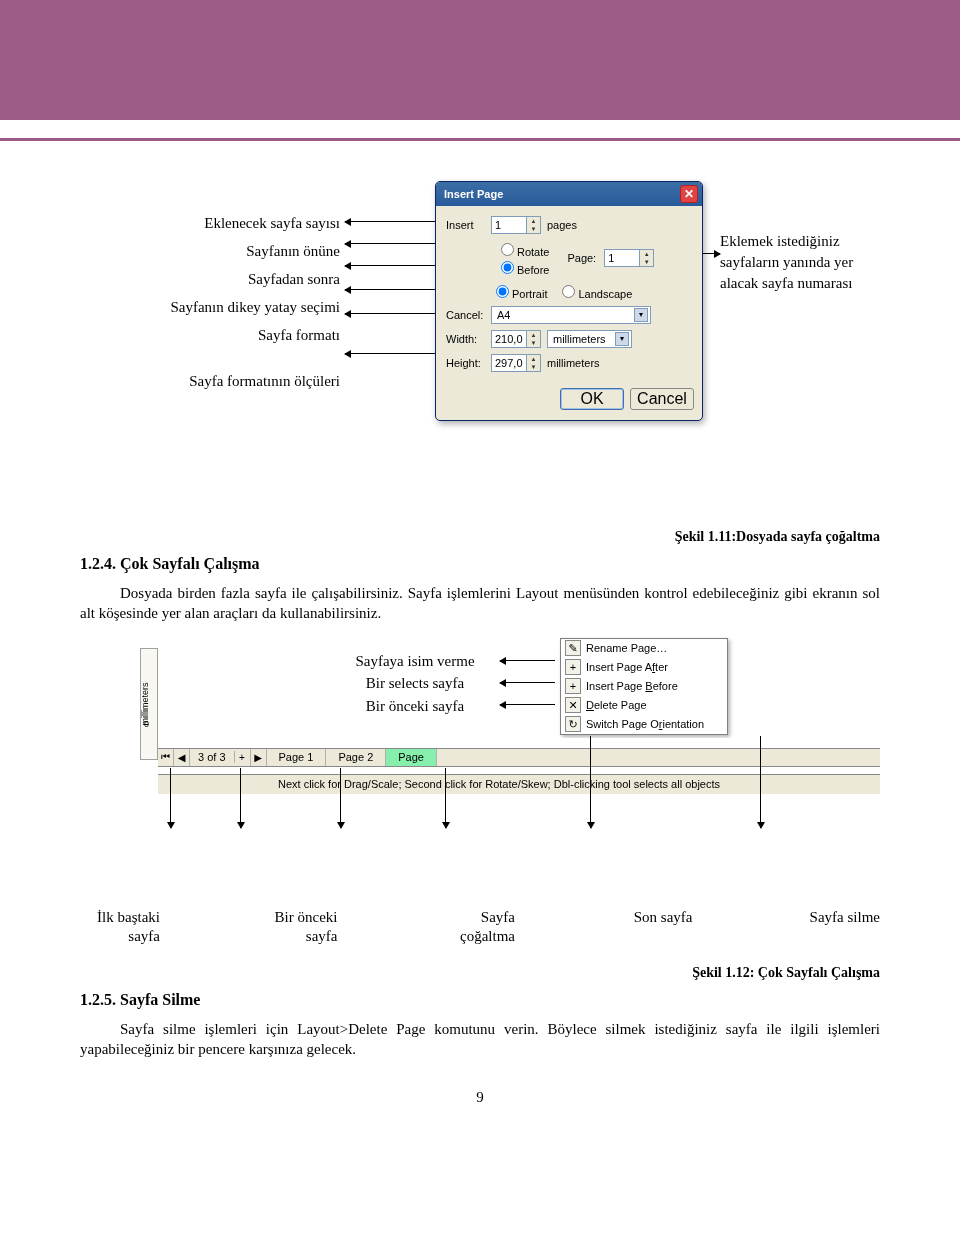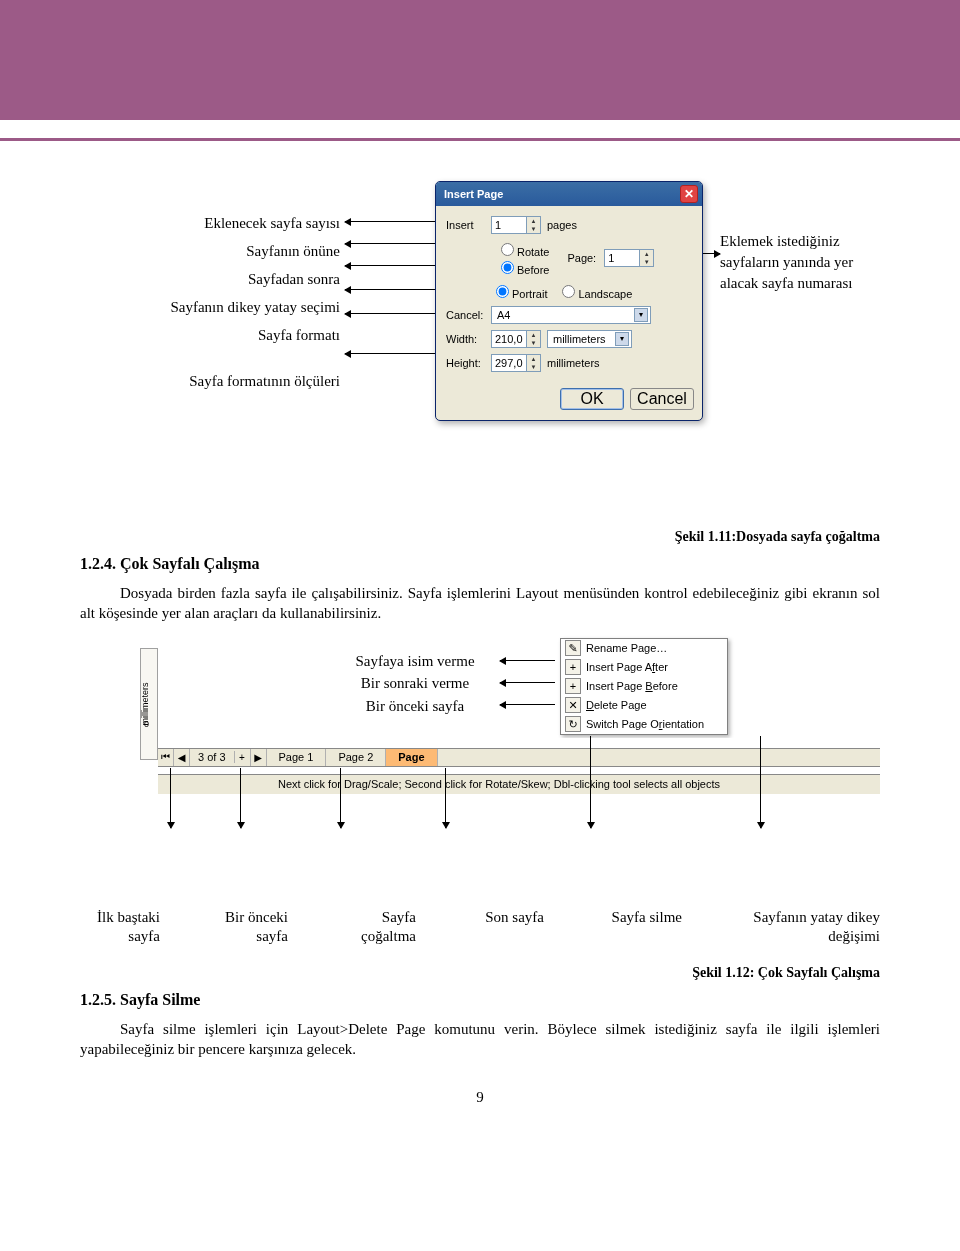--- a/index.html
+++ b/index.html
@@ -259,22 +259,22 @@
     padding: 0 8px;
     border-right: 1px solid #b0b0b0;
   }
   .page-bar .tab {
     padding: 0 12px;
     border-right: 1px solid #b0b0b0;
     height: 100%;
     display: flex; align-items: center;
   }
   .page-bar .tab.active {
-    background: #fdba74;
-    font-weight: bold;
+    background: #86efac;
+    font-weight: normal;
   }
   .status-bar {
     position: absolute;
     left: 78px; right: 0; top: 36px;
     height: 20px;
     background: #ece9d8;
     border-top: 1px solid #888;
     font-family: Tahoma, sans-serif; font-size: 11px;
     padding-left: 120px;
     display: flex; align-items: center;
@@ -413,21 +413,21 @@
 
   <div class="caption small">Şekil 1.11:Dosyada sayfa çoğaltma</div>
 
   <h3 class="section">1.2.4. Çok Sayfalı Çalışma</h3>
   <p class="body">Dosyada birden fazla sayfa ile çalışabilirsiniz. Sayfa işlemlerini Layout menüsünden kontrol edebileceğiniz gibi ekranın sol alt köşesinde yer alan araçları da kullanabilirsiniz.</p>
 
   <div class="fig2">
 
     <div class="top-labels">
       <div>Sayfaya isim verme</div>
-      <div>Bir sonraki verme</div>
+      <div>Bir selects sayfa</div>
       <div>Bir önceki sayfa</div>
     </div>
     <div class="arrow-line" style="left:420px; width:55px; top:22px;"></div>
     <div class="arrow-line" style="left:420px; width:55px; top:44px;"></div>
     <div class="arrow-line" style="left:420px; width:55px; top:66px;"></div>
 
     <div class="ctx-menu">
       <div class="mi">
         <span class="ic">✎</span>
         <span>Rename Page…</span>
@@ -477,21 +477,20 @@
     <div class="v-arrow" style="left:510px; top:98px; height:92px;"></div>
     <div class="v-arrow" style="left:680px; top:98px; height:92px;"></div>
   </div>
 
   <div class="bottom-labels">
     <div style="width:80px">İlk baştaki sayfa</div>
     <div style="width:80px">Bir önceki sayfa</div>
     <div style="width:80px">Sayfa çoğaltma</div>
     <div style="width:80px">Son sayfa</div>
     <div style="width:90px">Sayfa silme</div>
-    <div style="width:150px">Sayfanın yatay dikey değişimi</div>
   </div>
 
   <div class="caption small">Şekil 1.12: Çok Sayfalı Çalışma</div>
 
   <h3 class="section">1.2.5. Sayfa Silme</h3>
   <p class="body">Sayfa silme işlemleri için Layout&gt;Delete Page komutunu verin. Böylece silmek istediğiniz sayfa ile ilgili işlemleri yapabileceğiniz bir pencere karşınıza gelecek.</p>
 
   <div class="page-num">9</div>
 </div>
 

